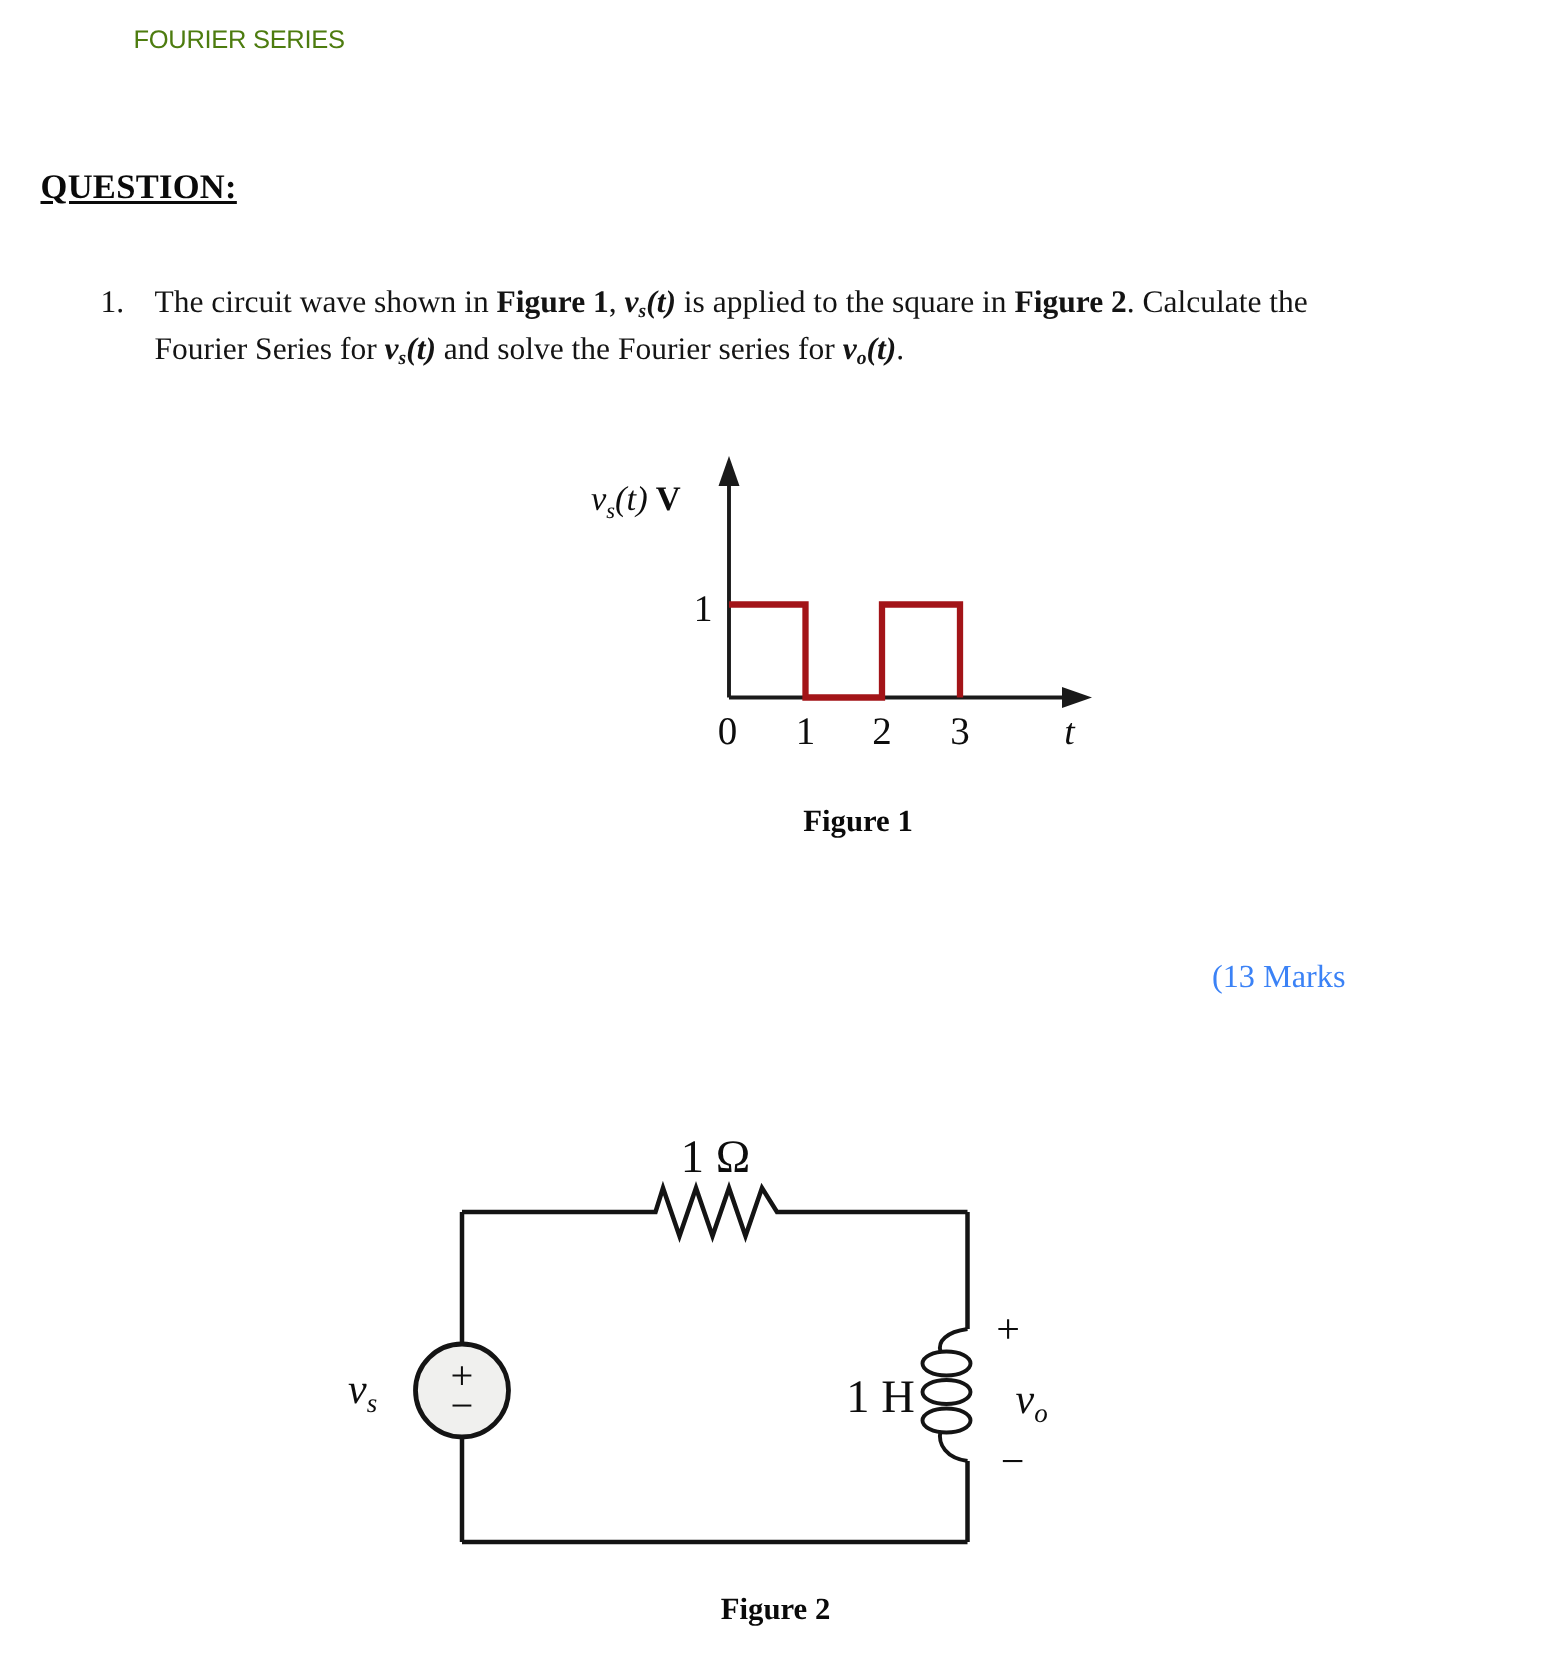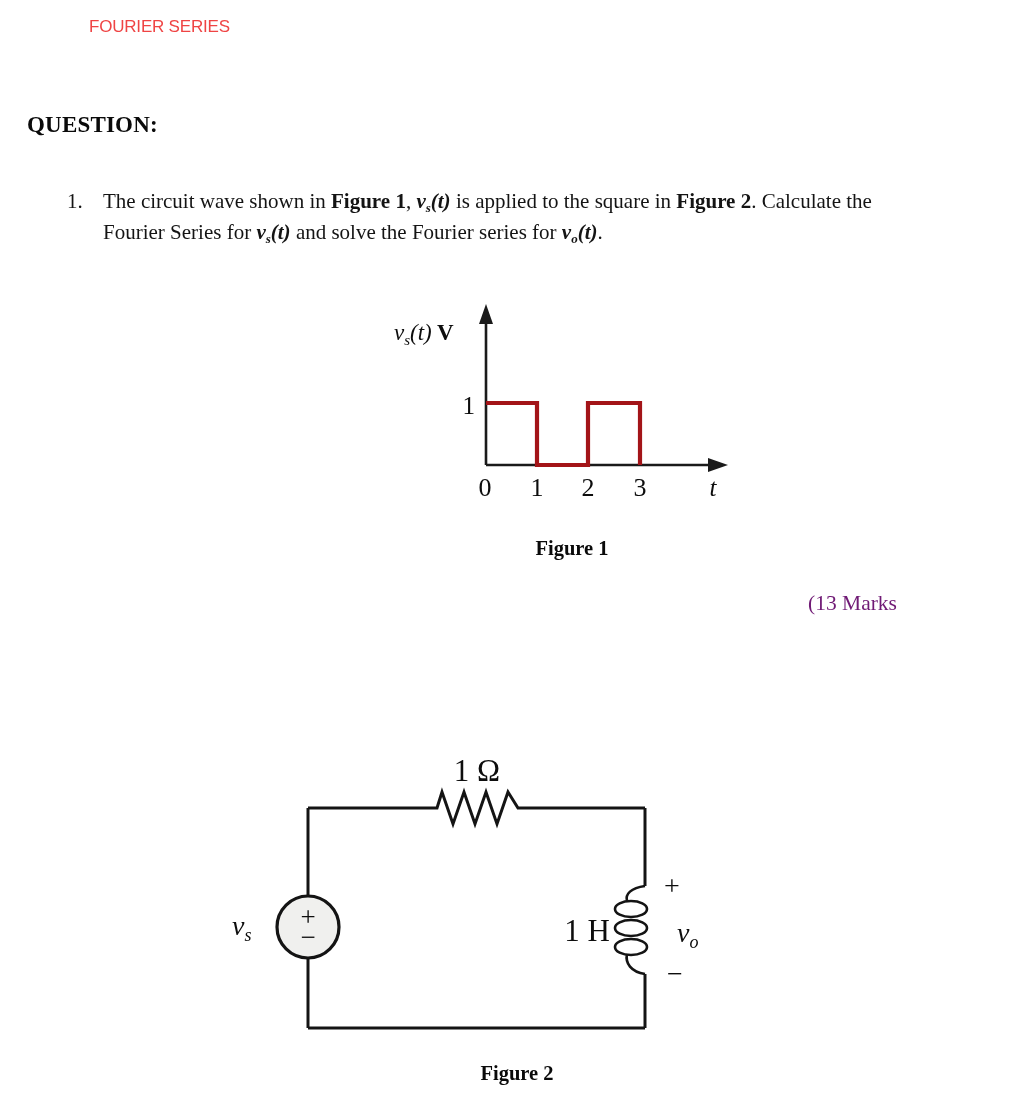--- a/index.html
+++ b/index.html
@@ -11,40 +11,41 @@
     font-family:"Liberation Serif", serif;
     color:#0d0d0d;
     overflow:hidden;
   }
   .abs { position:absolute; }
 
   .hdr {
     font-family:"Liberation Sans", sans-serif;
     font-size:17px; font-weight:500;
     letter-spacing:-0.2px;
-    color:#ef4444;
+    color:#4d7c0f;
     white-space:nowrap;
   }
   .qhead {
     font-size:23px; font-weight:bold;
     letter-spacing:0.2px;
     color:#0a0a0a;
+    text-decoration:underline;
   }
   .qblock {
     display:flex;
     font-size:21px;
     line-height:30.5px;
     color:#141414;
   }
   .qnum { width:36px; flex:0 0 36px; }
   .qtext { width:812px; }
   .b { font-weight:bold; }
   .bi { font-weight:bold; font-style:italic; }
   sub.vs { font-size:0.62em; vertical-align:-0.28em; line-height:0; }
-  .marks { font-size:21.5px; color:#701a75; }
+  .marks { font-size:21.5px; color:#3b82f6;margin-top:48px; }
   .figcap {
     font-size:20.5px; font-weight:bold; color:#0a0a0a;
     width:110px; text-align:center;
   }
   svg text { font-family:"Liberation Serif", serif; fill:#0d0d0d; }
   .it { font-style:italic; }
 </style>
 </head>
 <body>
 

